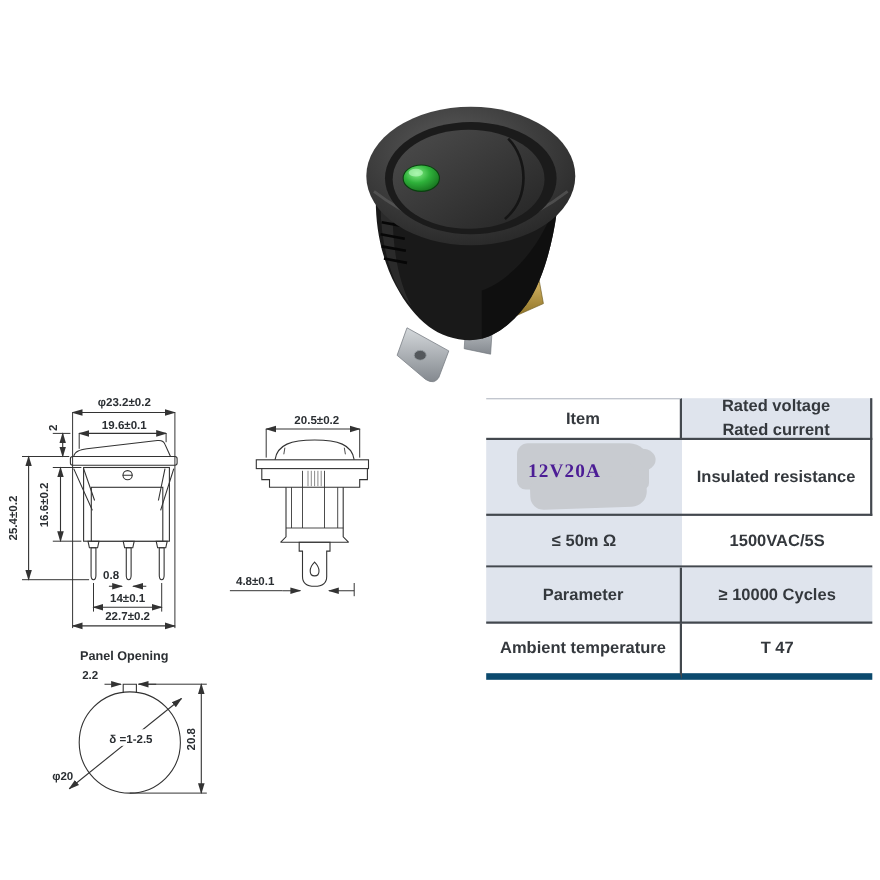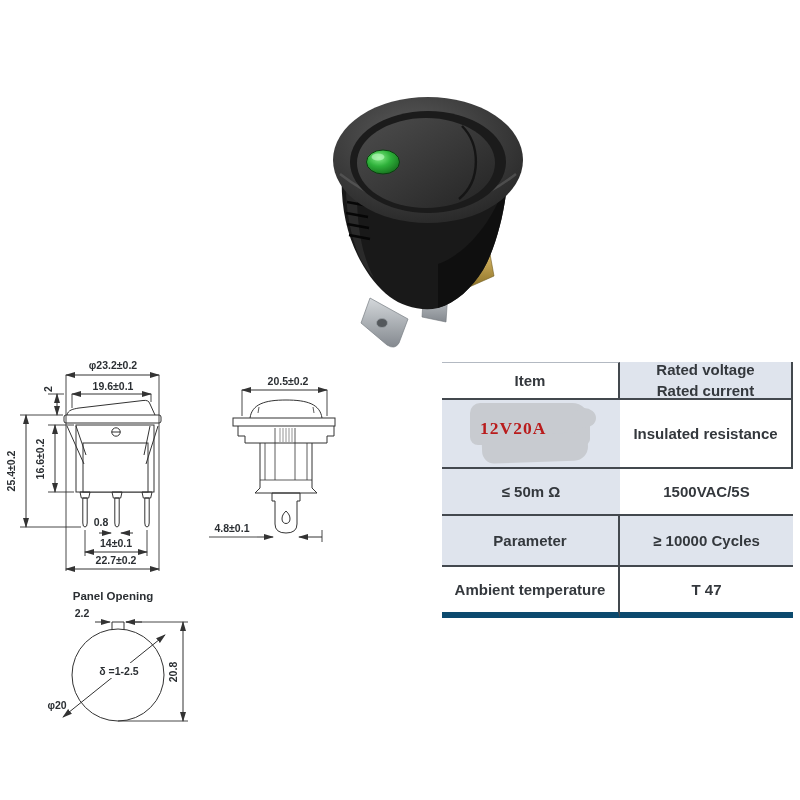--- a/index.html
+++ b/index.html
@@ -20,21 +20,21 @@
   .cell.left{border-right:2px solid #43484e;}
   .cell.hdr{border-top:1px solid #b3b9c2;}
   .cell.blue{background:#dfe4ed;}
   .cell.last{border-bottom:6px solid #0c4a6e;}
   .param-special{position:relative;overflow:hidden;}
   .wm{position:absolute;background:#c8cbd0;}
   .wm1{left:28px;top:3px;width:120px;height:42px;border-radius:10px 18px 6px 8px;}
   .wm2{left:40px;top:34px;width:106px;height:28px;border-radius:8px 10px 14px 12px;transform:rotate(-2deg);}
   .wm3{left:130px;top:8px;width:24px;height:20px;border-radius:50%;}
   .rated-val{position:absolute;left:38px;top:16px;font-family:"Liberation Serif",serif;
-      font-size:17.5px;letter-spacing:1px;color:#b91c1c;}
+      font-size:17.5px;letter-spacing:1px;color:#4c1d95;}
   .two-line div{display:block;}
 </style>
 </head>
 <body>
 
 <div class="canvas">
 
   <svg class="abs" style="left:310px;top:82px" width="240" height="272" viewBox="0 0 240 272">
     <defs>
       <radialGradient id="gb" cx="42%" cy="32%" r="75%">

